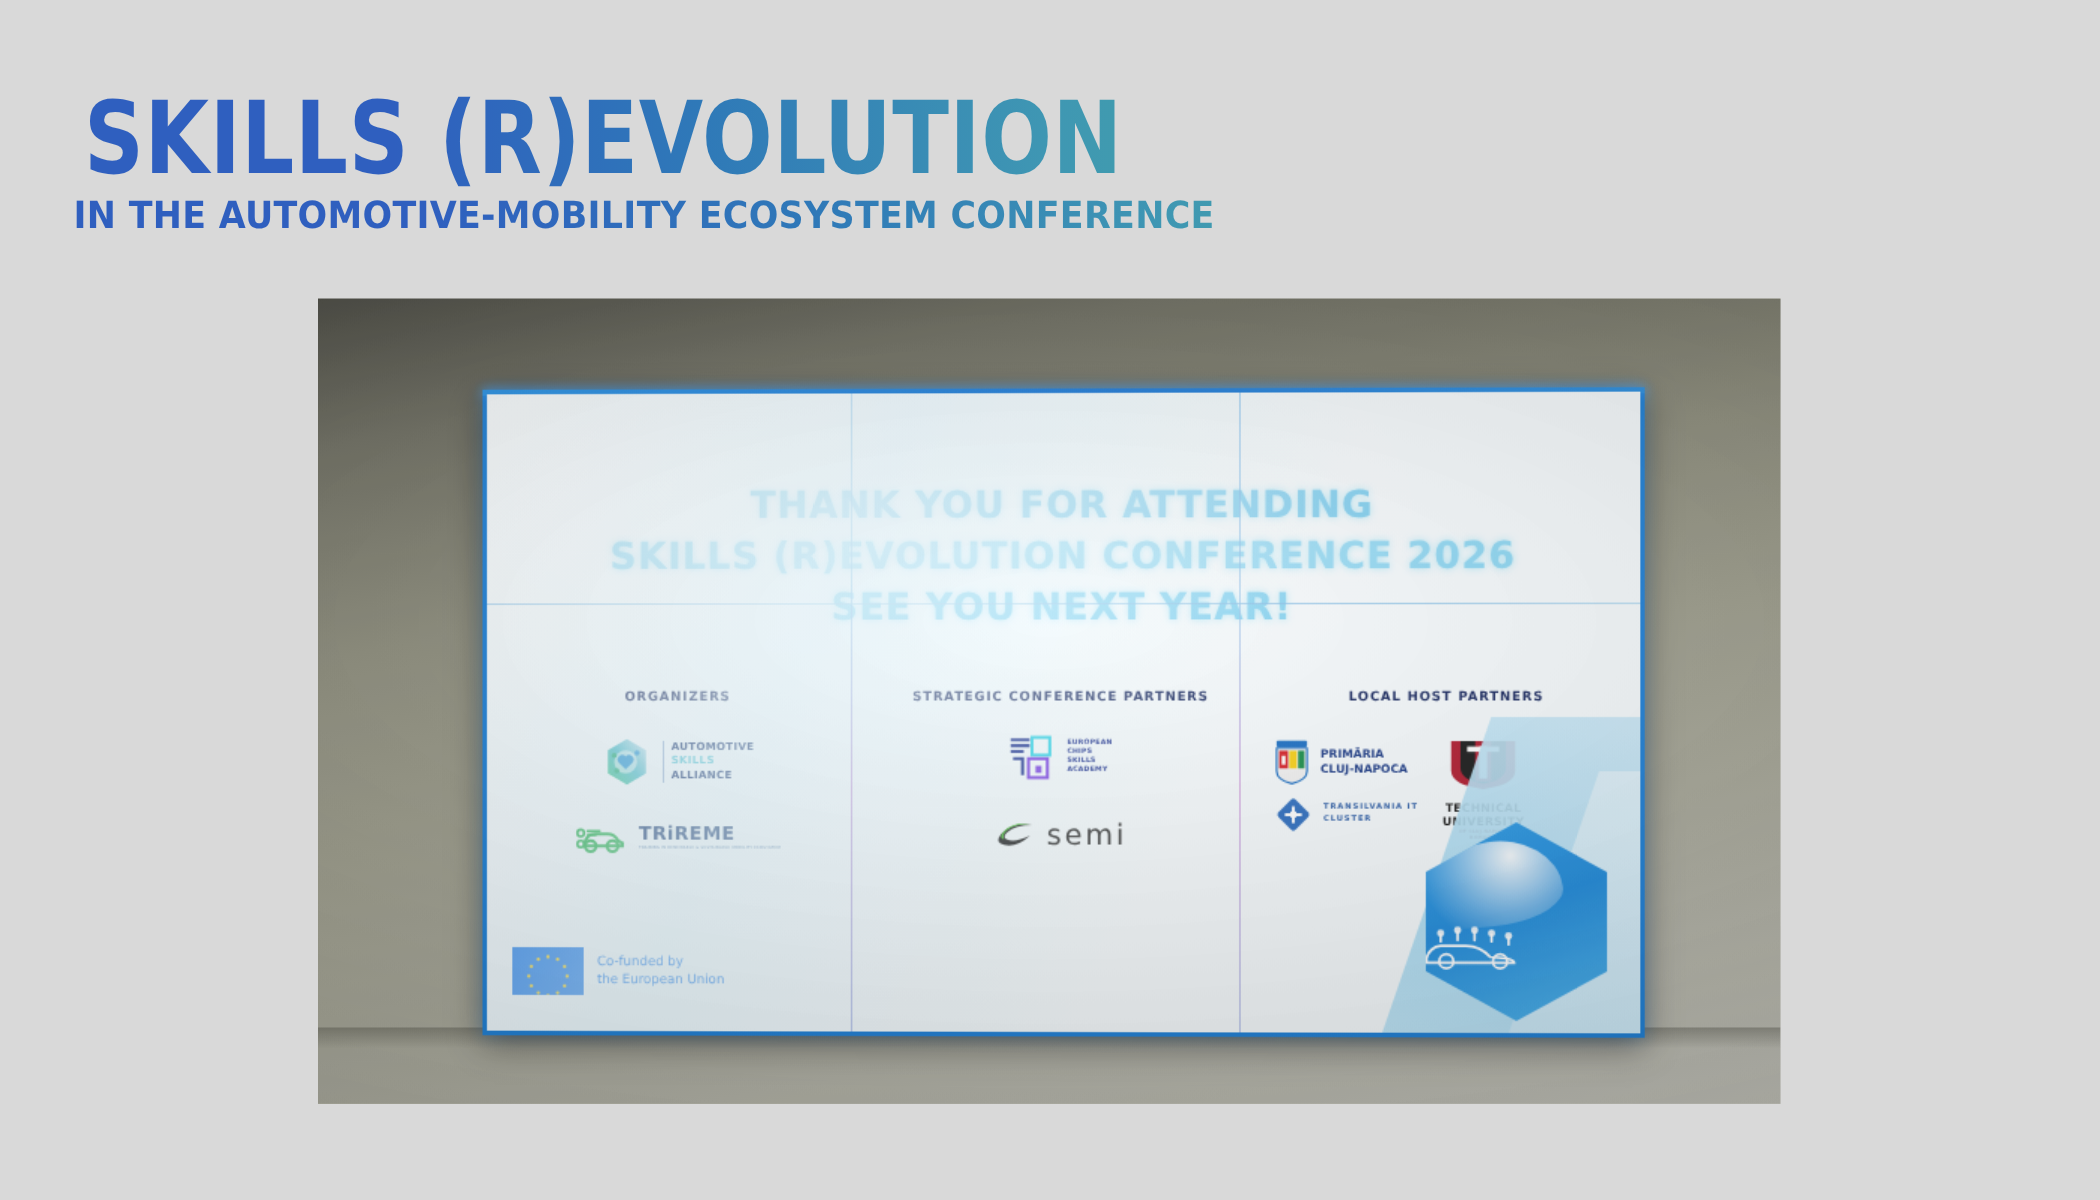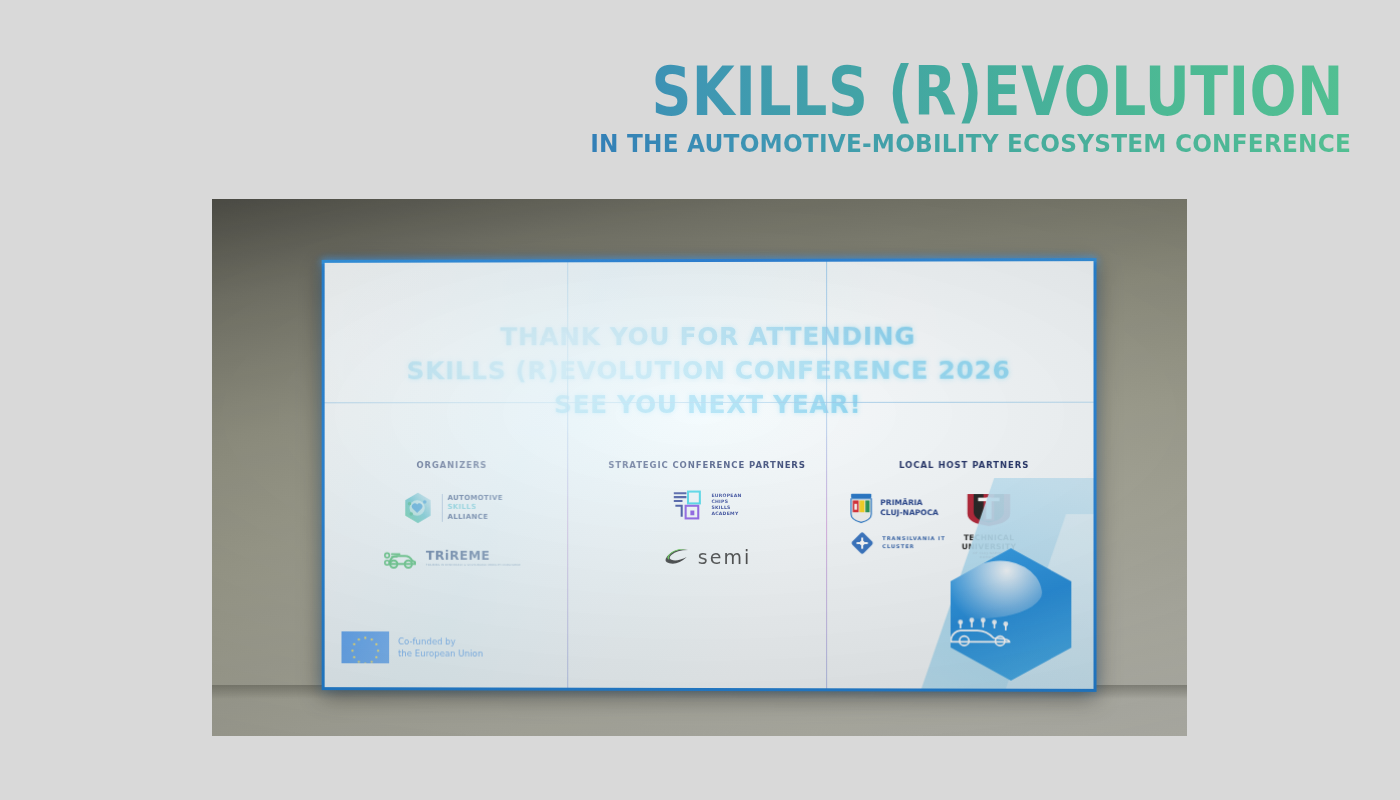--- a/index.html
+++ b/index.html
@@ -18,21 +18,21 @@
     height: 800px;
     background: #d9d9d9;
   }
 
   
   #header-logo {
     position: absolute;
     left: 0;
     top: 58px;
     width: 1400px;
-    text-align: right;
+    text-align: left;
     user-select: none;
   }
 
   #brand-title {
     font-size: 67px;
     font-weight: 800;
     letter-spacing: 0.5px;
     line-height: 1.02;
     font-stretch: condensed;
     background: linear-gradient(90deg,

